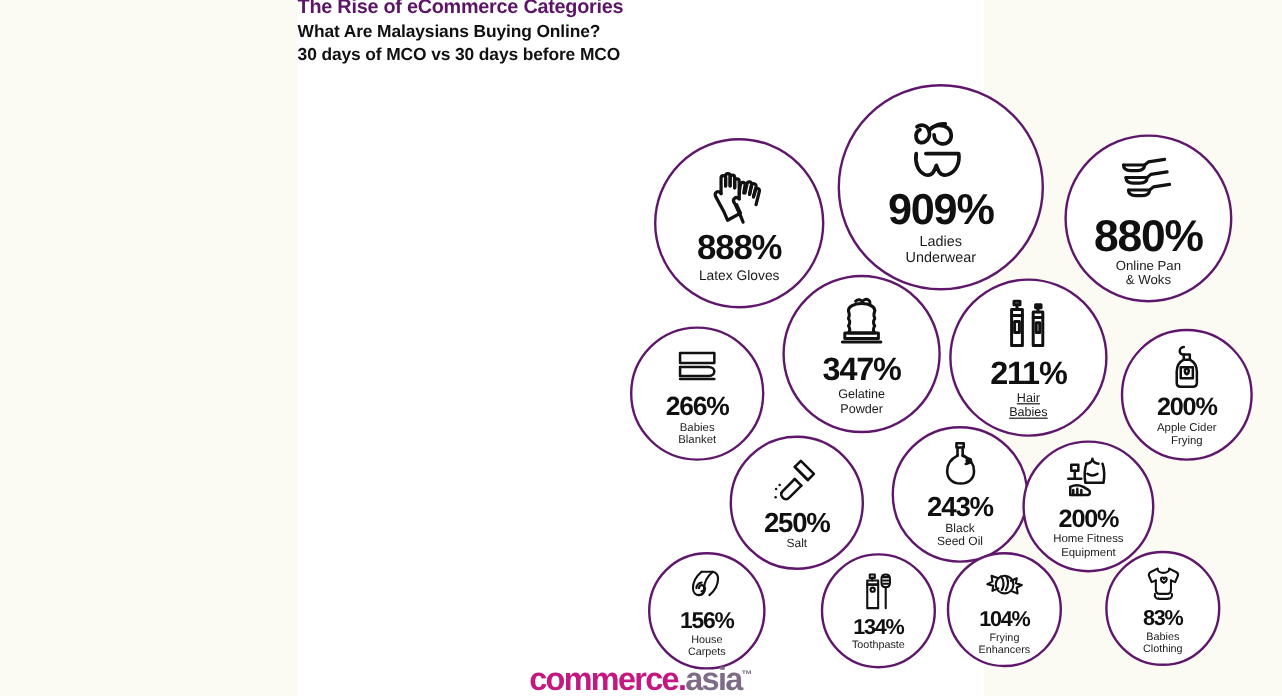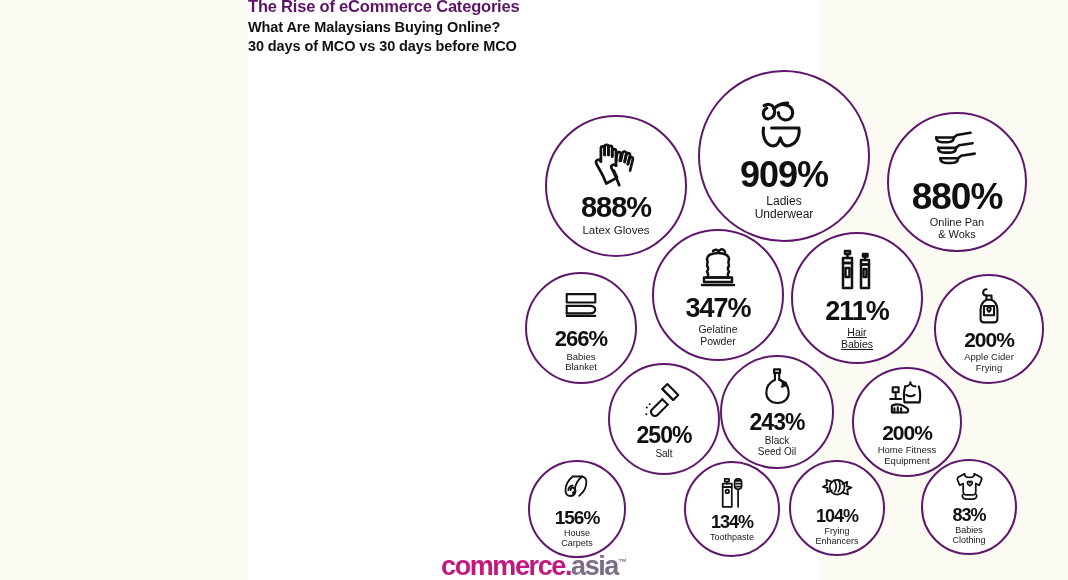--- a/index.html
+++ b/index.html
@@ -198,21 +198,21 @@
     <circle cx="9" cy="68" r="2.5" fill="#111" stroke="none"></circle>
     <circle cx="19" cy="76" r="2.5" fill="#111" stroke="none"></circle>
     <circle cx="8" cy="84" r="2.5" fill="#111" stroke="none"></circle>
               </g>
             </svg></span>
           <div class="pct" style="font-size: 23px;">250%</div>
           <div class="lbl" style="font-size: 10px; margin-top: 2px;">
             <div>Salt</div>
           </div>
         </div>
-        <div class="bub" style="left: 472px; top: 355px; width: 114px; height: 114px;">
+        <div class="bub" style="left: 495px; top: 355px; width: 114px; height: 114px;">
           <span class="ico" style="width: 43px; height: 43px; margin-bottom: 2px;"><svg viewBox="0 0 100 100" width="43" height="43">
               <g fill="none" stroke="#111" stroke-width="5" stroke-linecap="round" stroke-linejoin="round">
     <path d="M42 8h14v8H42z"></path>
                 <path d="M44 16v16"></path>
                 <path d="M54 16v16"></path>
     <path d="M54 32c3 2 8 3 10 7 3 4 1 9-4 9"></path>
     <circle cx="66" cy="42" r="4"></circle>
     <path d="M44 32c-12 6-20 16-20 30 0 14 10 24 26 24s26-10 26-24c0-14-8-24-20-30"></path>
               </g>
             </svg></span>
@@ -234,21 +234,21 @@
     <path d="M14 66c8-4 18-4 26 0l10 6c4 2 4 8 0 10H14z"></path>
     <path d="M20 72v10M28 70v12M36 72v10"></path>
               </g>
             </svg></span>
           <div class="pct" style="font-size: 21px;">200%</div>
           <div class="lbl" style="font-size: 9.5px; margin-top: 2px;">
             <div>Home Fitness</div>
             <div>Equipment</div>
           </div>
         </div>
-        <div class="bub" style="left: 280px; top: 460px; width: 98px; height: 98px;">
+        <div class="bub" style="left: 292px; top: 460px; width: 98px; height: 98px;">
           <span class="ico" style="width: 36px; height: 36px; margin-bottom: 2px;"><svg viewBox="0 0 100 100" width="36" height="36">
               <g fill="none" stroke="#111" stroke-width="5" stroke-linecap="round" stroke-linejoin="round">
     <path d="M38 18c-12 10-20 24-20 38 0 10 6 16 14 16s14-6 14-16"></path>
     <path d="M38 18h26c-12 10-20 24-20 38 0 10-6 16-14 16"></path>
     <path d="M64 18c8 2 12 8 12 16 0 14-8 28-20 38"></path>
     <path d="M32 56c0-4 3-7 6-7s6 3 6 7-3 7-6 7"></path>
     <path d="M26 56c0-7 6-13 12-13"></path>
               </g>
             </svg></span>
           <div class="pct" style="font-size: 19px;">156%</div>

